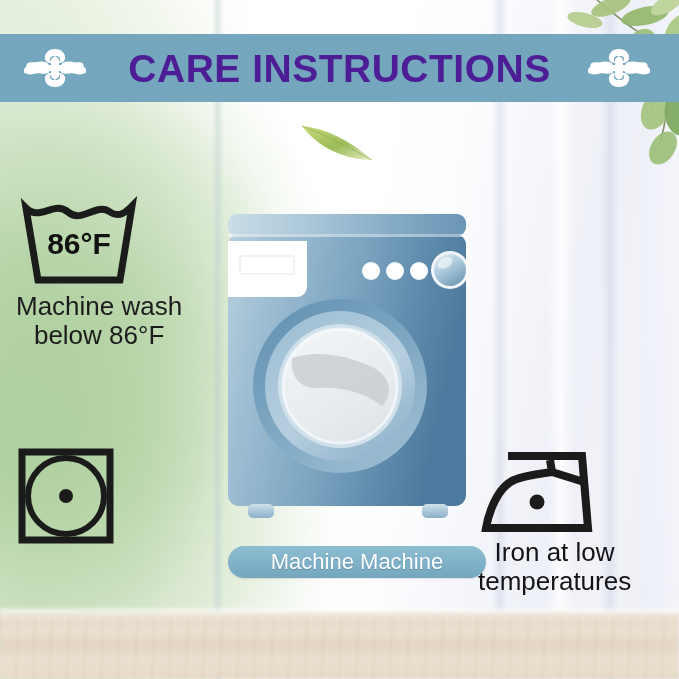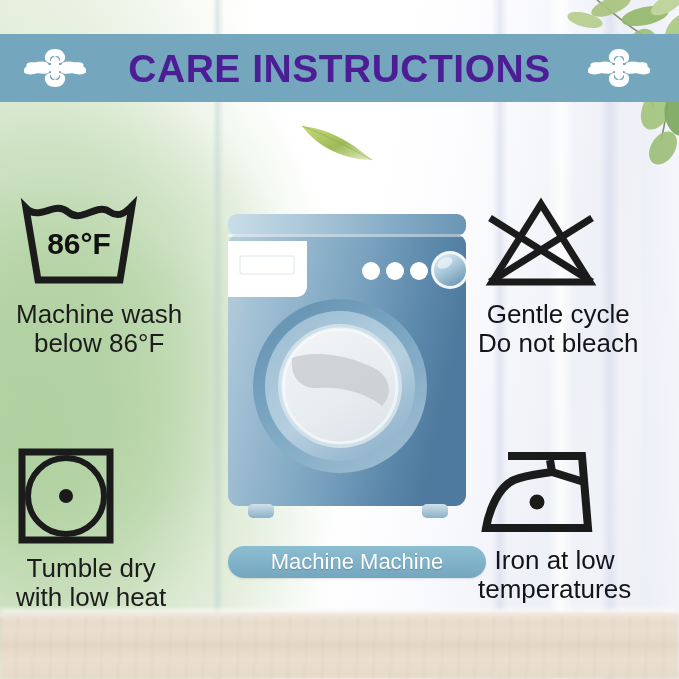--- a/index.html
+++ b/index.html
@@ -88,21 +88,20 @@
   .leaf-cluster{ position:absolute; right:-6px; top:-10px; width:140px; height:180px; }
   .float-leaf{ position:absolute; left:298px; top:118px; width:78px; height:46px; }
 
   
   .sym{
     position:absolute;
     display:flex; flex-direction:column; align-items:flex-start;
   }
   .sym .glyph{ display:block; }
   .sym .cap{
-    margin-top:8px;
     font-size:26px;
     line-height:1.12;
     color:#1c1c1c;
     text-align:center;
     white-space:pre-line;
   }
   #sym-wash  { left:16px;  top:196px; width:206px; }
   #sym-bleach{ left:478px; top:196px; width:196px; }
   #sym-dry   { left:16px;  top:446px; width:206px; }
   #sym-iron  { left:478px; top:446px; width:196px; }
@@ -216,38 +215,27 @@
   <div class="sym" id="sym-wash">
     <svg class="glyph" width="126" height="96" viewBox="0 0 126 96">
       <path d="M10 12 C24 26, 38 4, 52 16 C66 28, 80 6, 94 16 C104 23, 112 14, 116 10
                L104 84 L22 84 Z" fill="none" stroke="#1b1b1b" stroke-width="7" stroke-linejoin="miter"></path>
       <text class="tubtxt" x="63" y="58" text-anchor="middle">86°F</text>
     </svg>
     <div class="cap">Machine wash
 below 86°F</div>
   </div>
 
-  <div class="sym" id="sym-bleach">
-    <svg class="glyph" width="126" height="96" viewBox="0 0 126 96">
-      <path d="M63 8 L112 86 L14 86 Z" fill="none" stroke="#1b1b1b" stroke-width="7" stroke-linejoin="miter"></path>
-      <line x1="12" y1="22" x2="114" y2="86" stroke="#1b1b1b" stroke-width="7" stroke-linecap="butt"></line>
-      <line x1="114" y1="22" x2="12" y2="86" stroke="#1b1b1b" stroke-width="7" stroke-linecap="butt"></line>
-    </svg>
-    <div class="cap">Gentle cycle
-Do not bleach</div>
-  </div>
 
   <div class="sym" id="sym-dry">
     <svg class="glyph" width="100" height="100" viewBox="0 0 100 100">
       <rect x="6" y="6" width="88" height="88" fill="none" stroke="#1b1b1b" stroke-width="7"></rect>
       <circle cx="50" cy="50" r="38" fill="none" stroke="#1b1b1b" stroke-width="6"></circle>
       <circle cx="50" cy="50" r="7" fill="#1b1b1b"></circle>
     </svg>
-    <div class="cap">Tumble dry
-with low heat</div>
   </div>
 
   <div class="sym" id="sym-iron">
     <svg class="glyph" width="126" height="92" viewBox="0 0 126 92">
       <path d="M30 10 L104 10 L110 82 L8 82 C8 82, 14 44, 36 34 C48 29, 62 28, 74 26 L72 14" fill="none" stroke="#1b1b1b" stroke-width="8" stroke-linejoin="miter" stroke-linecap="butt"></path>
       <path d="M74 26 L106 36" stroke="#1b1b1b" stroke-width="8" stroke-linecap="butt"></path>
       <circle cx="59" cy="56" r="7.5" fill="#1b1b1b"></circle>
     </svg>
     <div class="cap">Iron at low
 temperatures</div>

